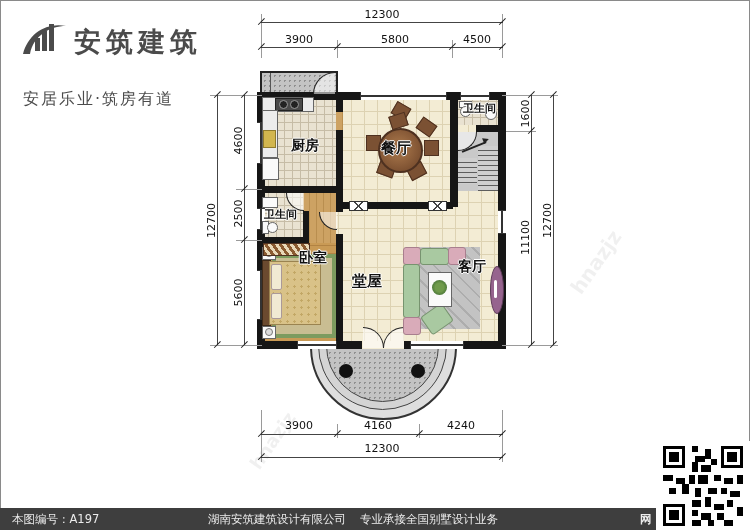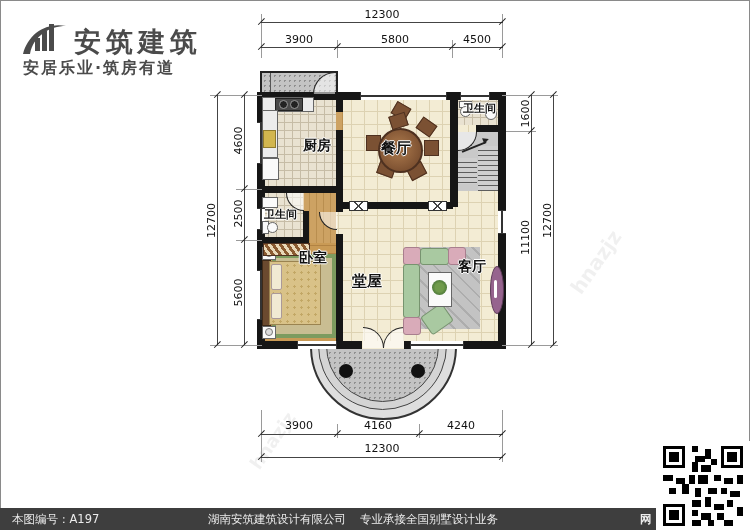--- a/index.html
+++ b/index.html
@@ -3,21 +3,21 @@
 <meta charset="utf-8">
 <style>
   html,body{margin:0;padding:0;}
   body{font-family:"DejaVu Sans","Liberation Sans",sans-serif;}
   .page{position:relative;width:750px;height:530px;background:#fff;overflow:hidden;
         box-shadow:inset 0 0 0 1px #8a8a8a;}
   .abs{position:absolute;}
 
   
   .logo-name{font-size:27px;font-weight:bold;color:#4b4b4b;letter-spacing:5px;}
-  .logo-tag{font-size:16px;font-weight:bold;color:#4b4b4b;letter-spacing:2px;}
+  .logo-tag{font-size:16px;font-weight:normal;color:#4b4b4b;letter-spacing:2px;margin-top:31px;}
 
   
   .tile-lg{background-color:#f3ecd4;background-image:
      repeating-linear-gradient(0deg,transparent 0 12px,#ddd2b2 12px 13px),
      repeating-linear-gradient(90deg,transparent 0 12px,#ddd2b2 12px 13px);}
   .tile-sm{background-color:#e9e2d1;background-image:
      repeating-linear-gradient(0deg,transparent 0 7px,#c6bca6 7px 8px),
      repeating-linear-gradient(90deg,transparent 0 7px,#c6bca6 7px 8px);}
   .wood-v{background:repeating-linear-gradient(90deg,#cda263 0 6px,#b98e4f 6px 7px);}
   .wood-h{background:repeating-linear-gradient(0deg,#c99a55 0 7px,#b28343 7px 8px);}
@@ -186,21 +186,21 @@
   <div class="abs sofa-g" style="left:420px;top:248px;width:27px;height:15px"></div>
   <div class="abs sofa-p" style="left:448px;top:247px;width:16px;height:16px"></div>
   <div class="abs sofa-g" style="left:403px;top:264px;width:15px;height:52px"></div>
   <div class="abs sofa-p" style="left:403px;top:317px;width:16px;height:16px"></div>
   <div class="abs sofa-g" style="left:424px;top:308px;width:24px;height:20px;transform:rotate(-35deg)"></div>
   <div class="abs fx" style="left:428px;top:272px;width:22px;height:33px"></div>
   <div class="abs" style="left:432px;top:280px;width:15px;height:15px;border-radius:50%;background:radial-gradient(#6f9a4b 0 40%,#4e7a3a 70%)"></div>
   <div class="abs" style="left:490px;top:266px;width:12px;height:46px;border-radius:50%;background:#96648e;border:1px solid #5f3c5a"></div>
   <div class="abs" style="left:494px;top:280px;width:3px;height:18px;background:#fff;border-radius:2px"></div>
 
-  <div class="abs room r14" style="left:303px;top:137px">厨房</div>
+  <div class="abs room r14" style="left:291px;top:137px">厨房</div>
   <div class="abs room r15" style="left:381px;top:139px">餐厅</div>
   <div class="abs room r11" style="left:463px;top:101px">卫生间</div>
   <div class="abs room r11" style="left:264px;top:207px">卫生间</div>
   <div class="abs room r14" style="left:299px;top:249px">卧室</div>
   <div class="abs room r15" style="left:352px;top:272px">堂屋</div>
   <div class="abs room r14" style="left:458px;top:258px">客厅</div>
 
   <div class="abs ext" style="left:261px;top:14px;width:1px;height:44px"></div>
   <div class="abs ext" style="left:337px;top:40px;width:1px;height:18px"></div>
   <div class="abs ext" style="left:452px;top:40px;width:1px;height:18px"></div>

